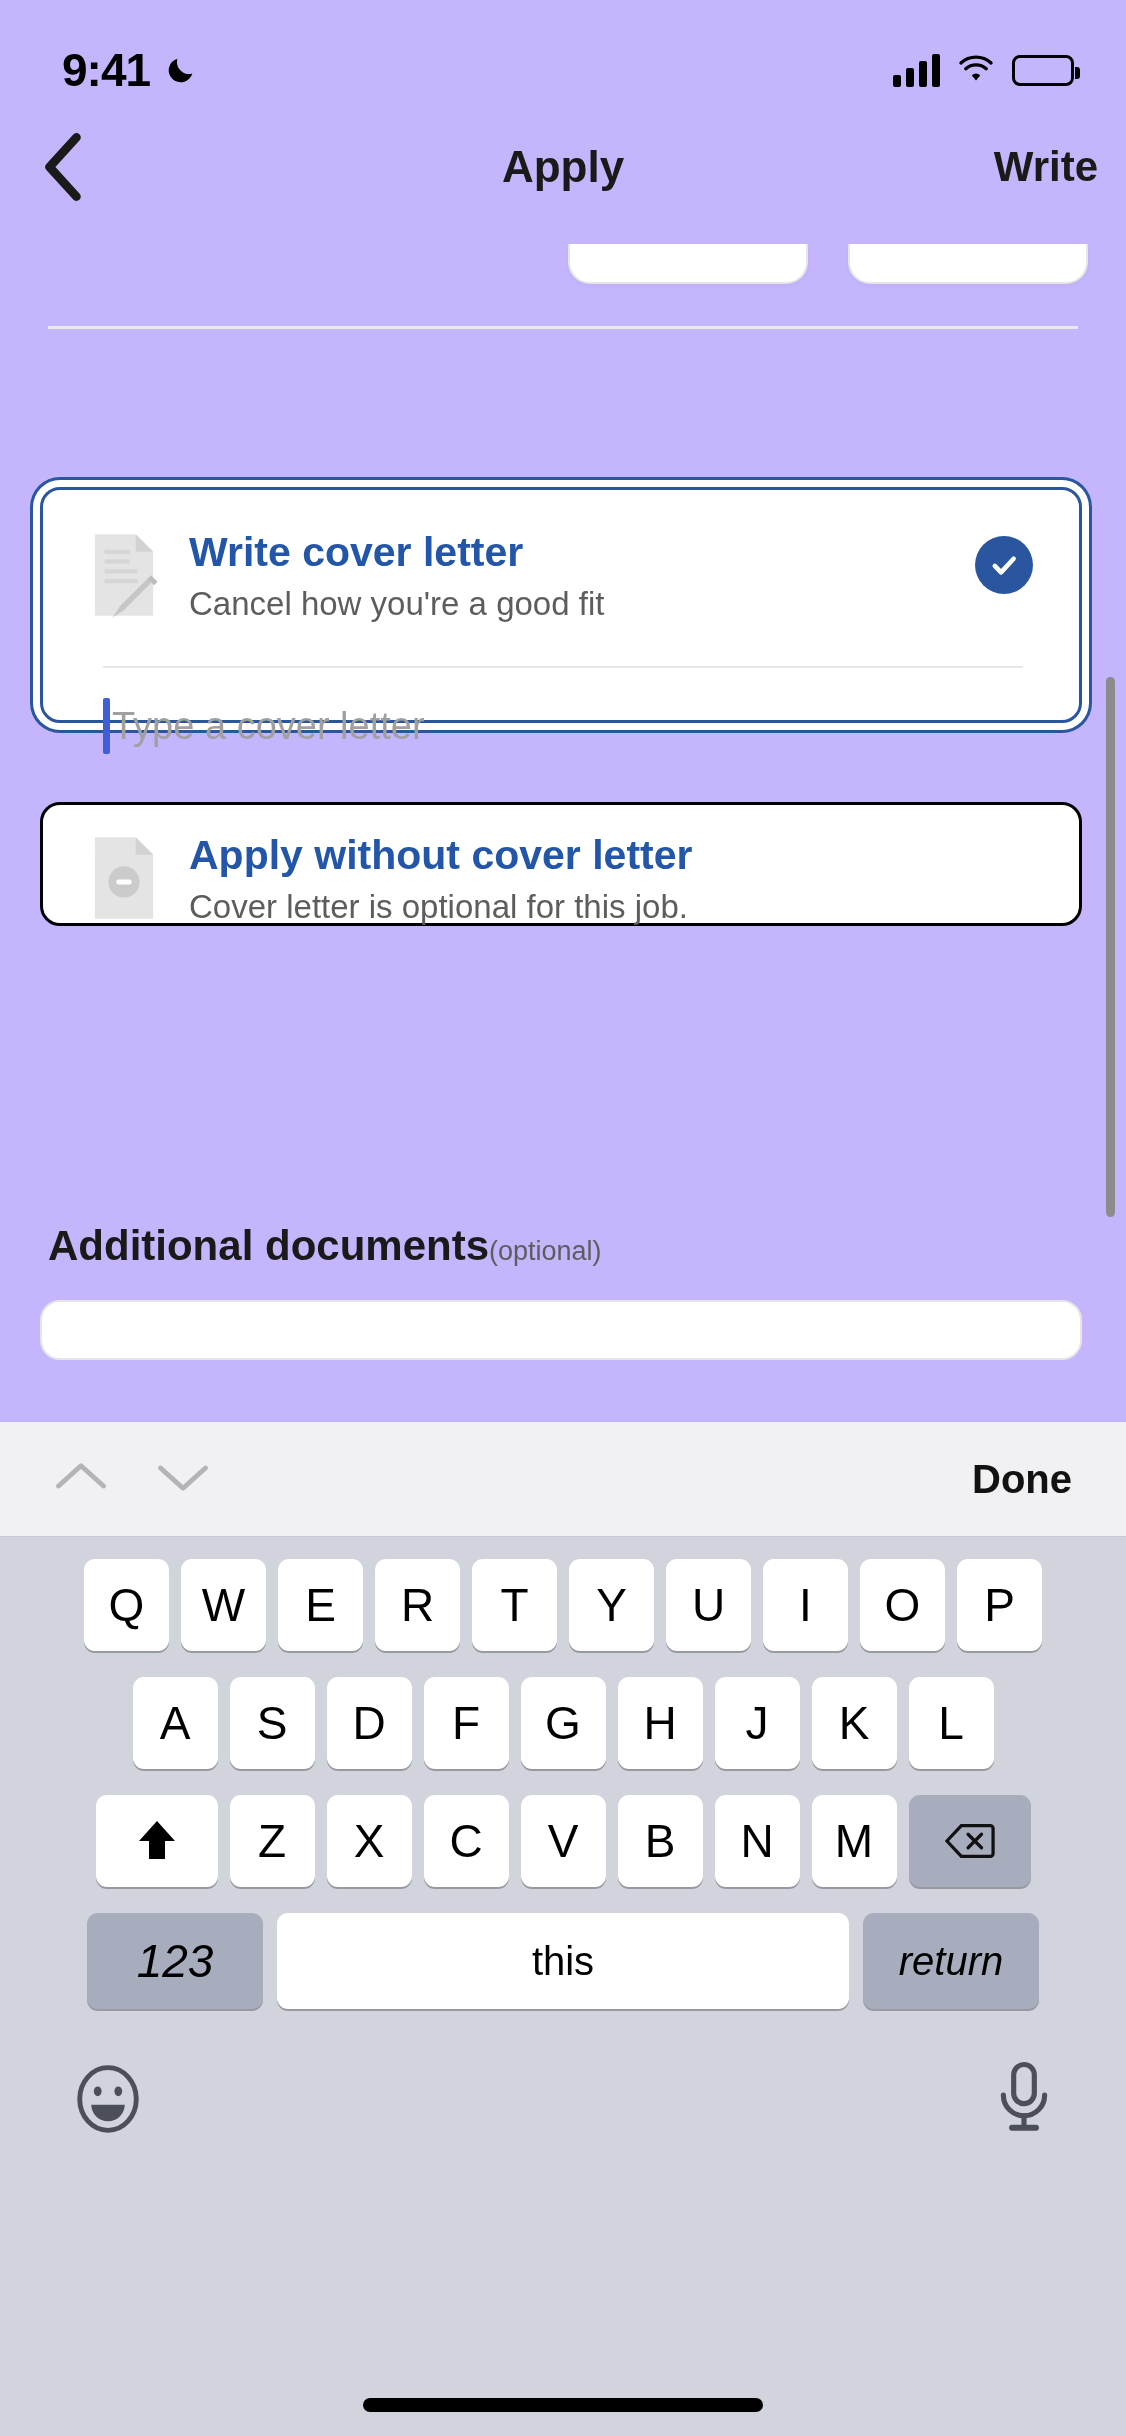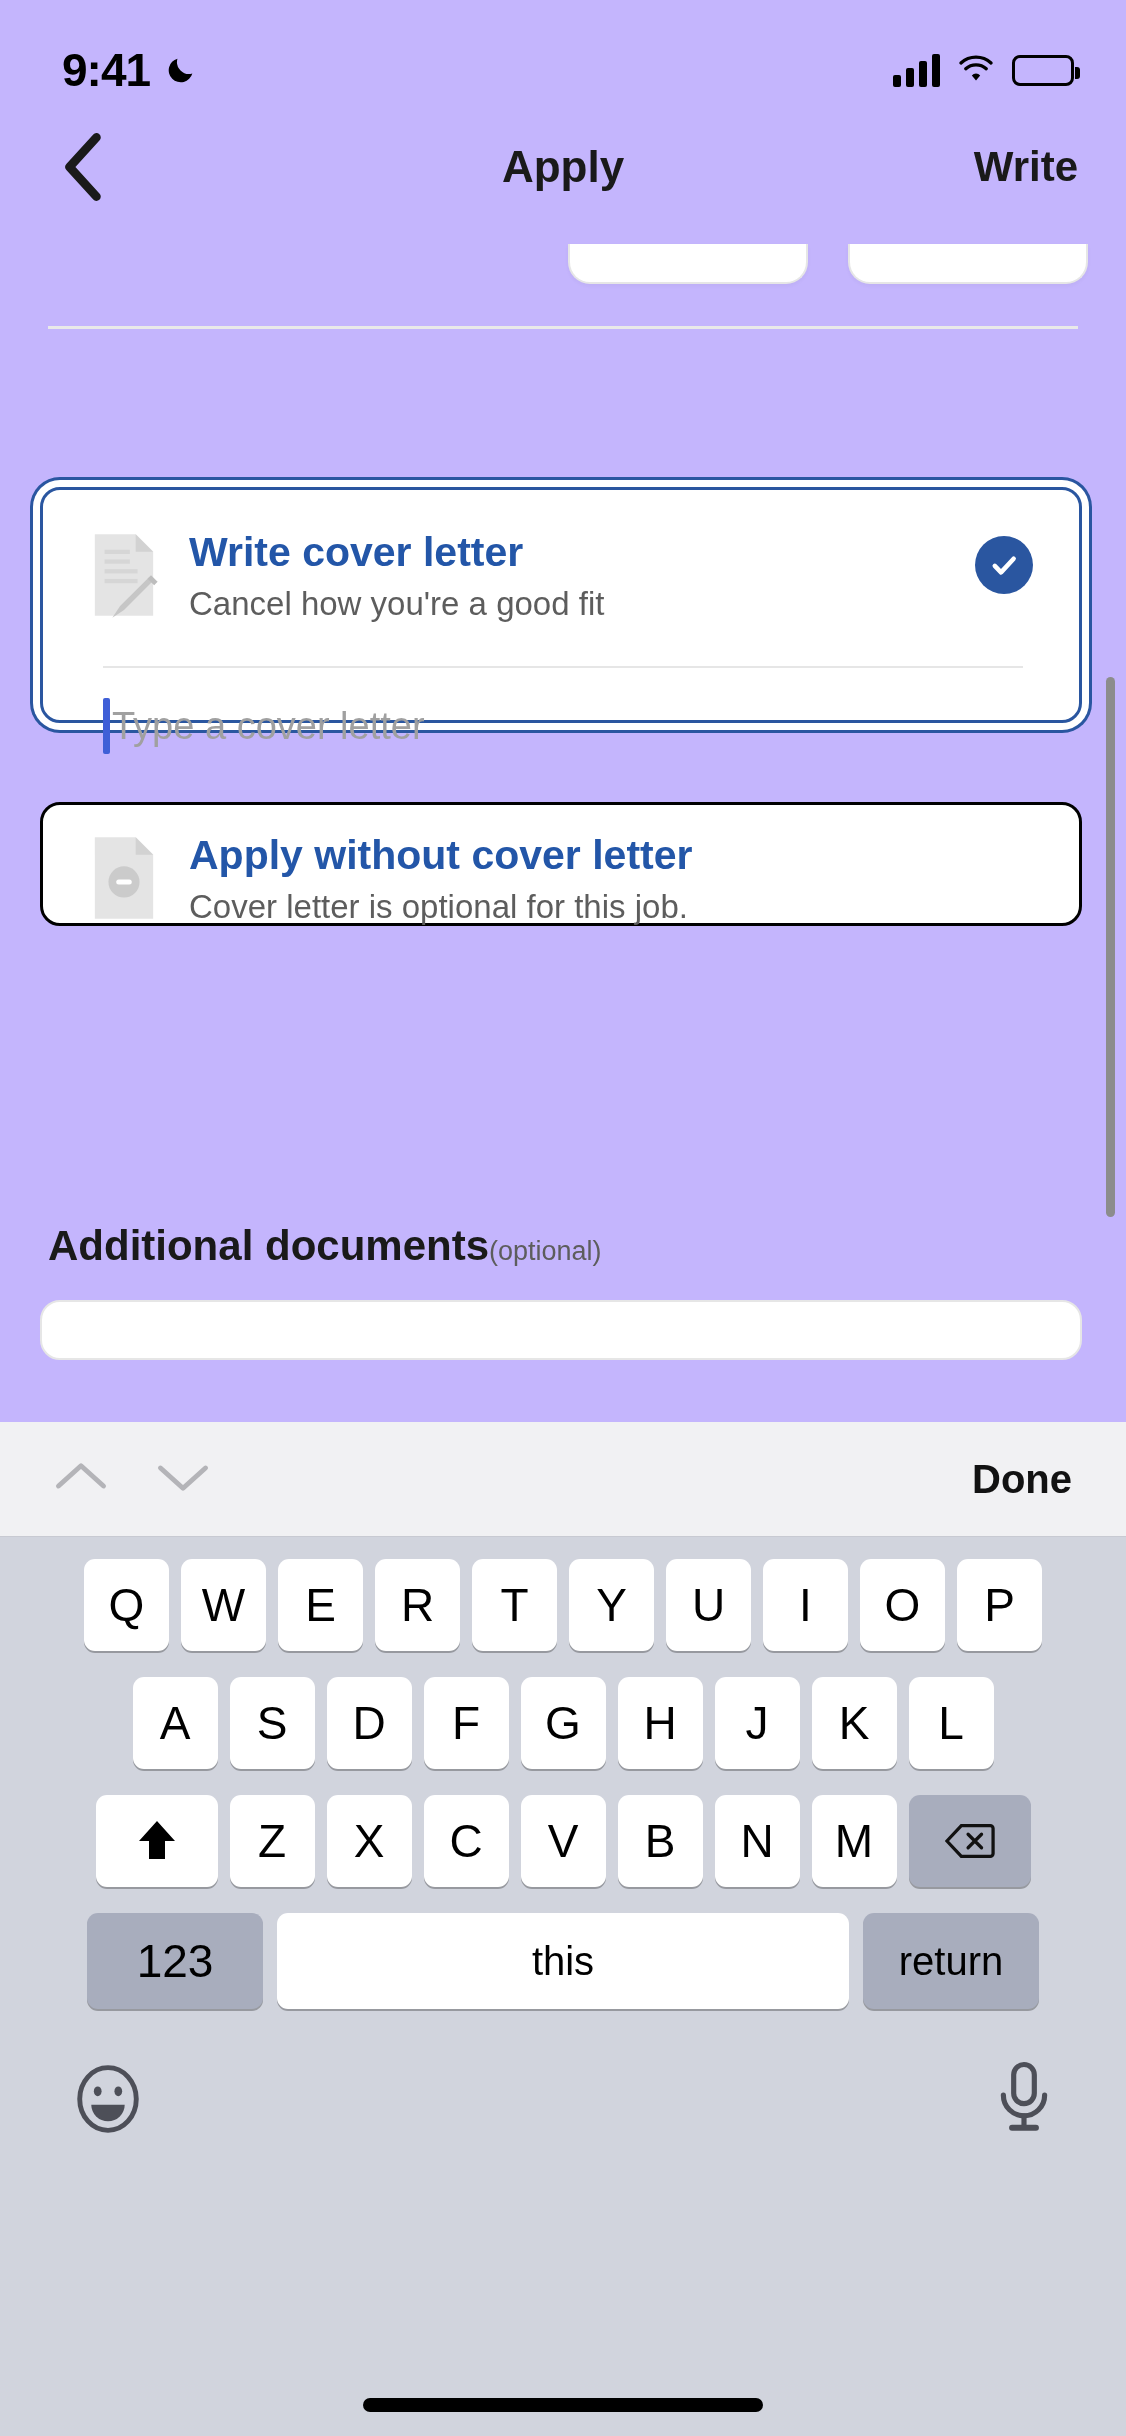--- a/index.html
+++ b/index.html
@@ -33,21 +33,21 @@
   }
   .batt::after {
     content: ""; position: absolute; right: -9px; top: 9px;
     width: 5px; height: 12px; background: #000; border-radius: 0 3px 3px 0;
   }
   .batt .fill { width: 100%; height: 100%; background: #000; border-radius: 3px; }
 
   
   .navbar {
     position: absolute; top: 112px; left: 0; width: 1126px; height: 110px;
-    display: flex; align-items: center; padding: 0 48px;
+    display: flex; align-items: center; padding: 0 28px;
   }
   .nav-back { width: 70px; height: 70px; display: flex; align-items: center; justify-content: center; cursor: pointer; }
   .nav-title {
     position: absolute; left: 0; right: 0; text-align: center;
     font-size: 44px; font-weight: 700; color: #1a1a1a; pointer-events: none;
   }
   .nav-cancel {
     margin-left: auto; font-size: 42px; font-weight: 700; color: #1a1a1a; cursor: pointer; z-index: 2;
   }
 
@@ -122,21 +122,21 @@
   .kb-row { display: flex; justify-content: center; align-items: center; margin-bottom: 26px; }
   .key {
     background: #ffffff; border-radius: 11px; box-shadow: 0 2px 0 rgba(0,0,0,0.28);
     height: 92px; display: flex; align-items: center; justify-content: center;
     font-size: 46px; color: #000; cursor: pointer;
   }
   .row1 .key { width: 85px; margin: 0 6px; }
   .row2 .key { width: 85px; margin: 0 6px; }
   .row3 .key { width: 85px; margin: 0 6px; }
   .key.wide-fn { width: 122px; background: #ffffff; }
-  .key.gray { background: #a8adbd; }
+  .key.gray { background: #a8adbd; font-style: italic; }
   .key.bottom { height: 96px; }
   .key.num { width: 176px; margin-right: 14px; }
   .key.space { width: 572px; font-size: 40px; }
   .key.ret { width: 176px; margin-left: 14px; font-size: 40px; }
   .kb-bottom { display: flex; align-items: center; padding: 26px 72px 0 72px; }
   .kb-bottom .mic { margin-left: auto; }
   .home-indicator {
     position: absolute; bottom: 24px; left: 50%; transform: translateX(-50%);
     width: 400px; height: 14px; background: #000; border-radius: 8px;
   }

